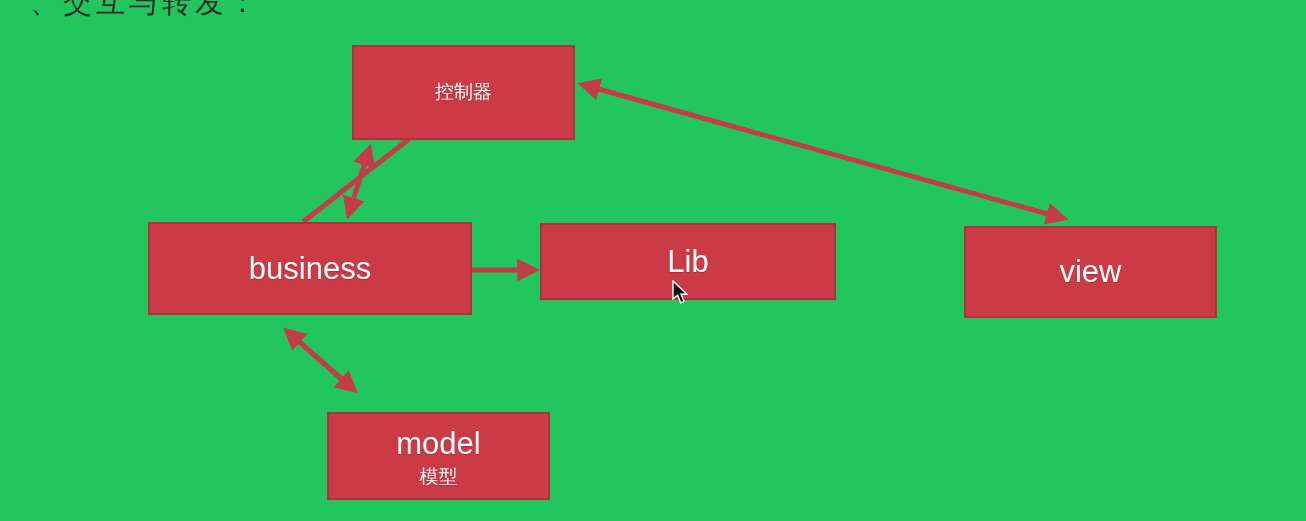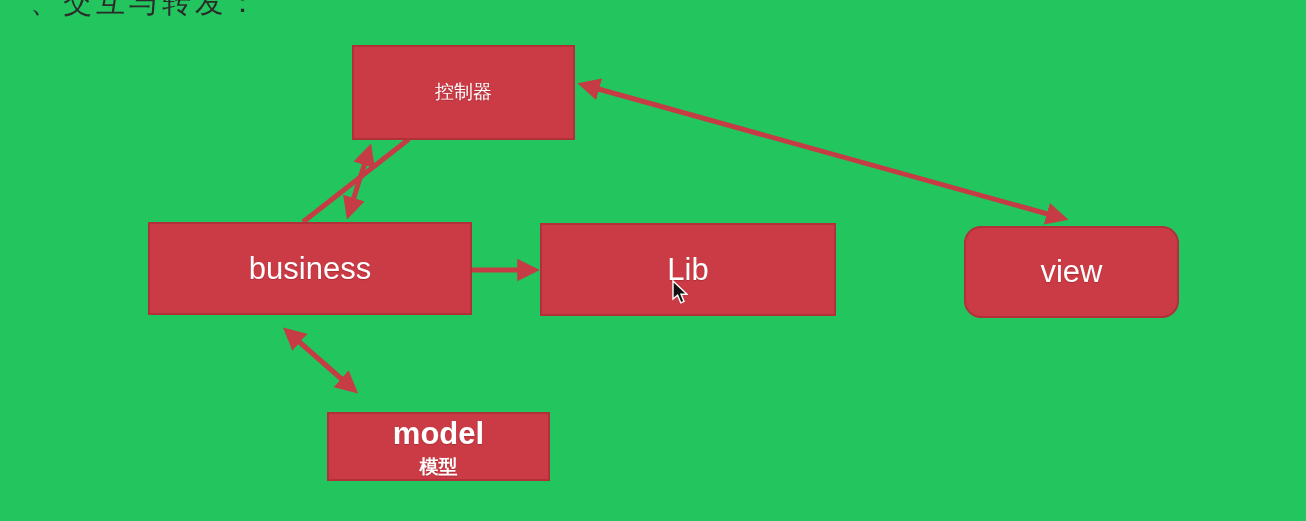--- a/index.html
+++ b/index.html
@@ -47,29 +47,29 @@
   </svg>
 
   <div class="node" style="left:352px;top:45px;width:223px;height:95px;">
     <div class="zh">控制器</div>
   </div>
 
   <div class="node" style="left:105px;top:222px;width:324px;height:93px;margin-left:43px;">
     <div class="en">business</div>
   </div>
 
-  <div class="node" style="left:540px;top:223px;width:296px;height:93px;">
+  <div class="node" style="left:540px;top:223px;width:296px;height:77px;">
     <div class="en">Lib</div>
   </div>
 
-  <div class="node" style="left:964px;top:226px;width:215px;height:92px;border-radius:17px;">
+  <div class="node" style="left:964px;top:226px;width:253px;height:92px;">
     <div class="en">view</div>
   </div>
 
-  <div class="node" style="left:327px;top:412px;width:223px;height:69px;font-weight:bold;">
+  <div class="node" style="left:327px;top:412px;width:223px;height:88px;">
     <div class="en">model</div>
     <div class="zh">模型</div>
   </div>
 
   <svg class="cursor" style="left:671px;top:280px;" viewBox="0 0 17 25" xmlns="http://www.w3.org/2000/svg">
     <path d="M2 1 L2 19 L6.6 15.2 L9.8 22.8 L13 21.4 L10 14.2 L16 14.2 Z" fill="#111111" stroke="#ffffff" stroke-width="1.4"></path>
   </svg>
 
 </div>
 

